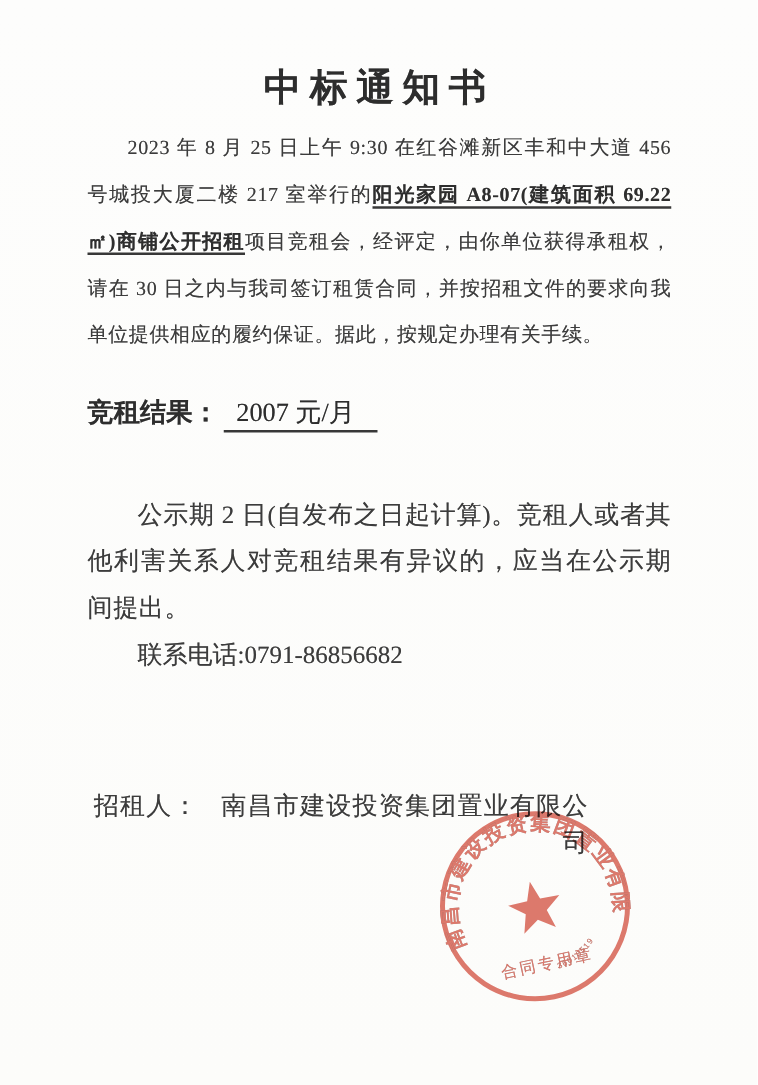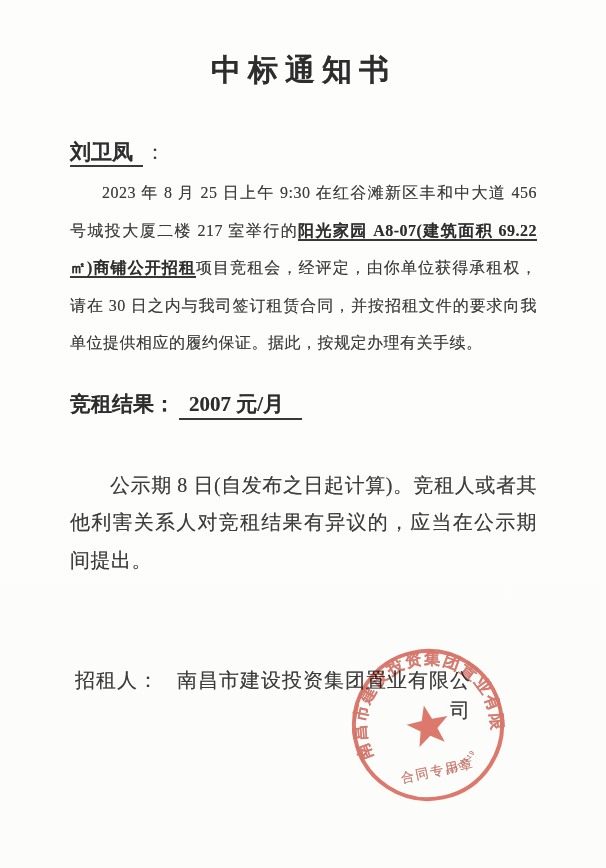--- a/index.html
+++ b/index.html
@@ -58,21 +58,21 @@
     margin-top: 27px;
     font-size: 21px;
     line-height: 30px;
   }
   .result .r-label {
     font-weight: 700;
     color: #2d2d2d;
     font-family: Liberation Mono, monospace;
   }
   .result .r-value {
-    font-weight: 700;
+    font-weight: 400;
     color: #2d2d2d;
     border-bottom: 2px solid #383838;
     padding: 0 18px 2px 10px;
     margin-left: 4px;
     text-align: right;
   }
   .notice {
     margin-top: 46px;
     font-size: 20px;
     line-height: 37.5px;
@@ -109,34 +109,32 @@
   }
 </style>
 </head>
 <body>
 
 <div class="page">
   <div class="content">
 
     <h1 class="title">中标通知书</h1>
 
-    <div class="recipient">
-      <span class="name">刘卫凤</span><span class="colon">：</span>
-    </div>
 
     <p class="body-para">
       <span>2023 年 8 月 25 日上午 9:30 在红谷滩新区丰和中大道 456 号城投大厦二楼 217 室举行的</span><span class="hl">阳光家园 A8-07(建筑面积 69.22 ㎡)商铺公开招租</span><span>项目竞租会，经评定，由你单位获得承租权，请在 30 日之内与我司签订租赁合同，并按招租文件的要求向我单位提供相应的履约保证。据此，按规定办理有关手续。</span>
     </p>
 
     <div class="result">
       <span class="r-label">竞租结果：</span><span class="r-value">2007 元/月</span>
     </div>
 
-    <p class="notice">公示期 8 日(自发布之日起计算)。竞租人或者其他利害关系人对竞租结果有异议的，应当在公示期间提出。</p>
+    <p class="notice">公示期 2 日(自发布之日起计算)。竞租人或者其他利害关系人对竞租结果有异议的，应当在公示期间提出。</p>
 
+    <div class="line">联系电话:0791-86856682</div>
 
     <div class="sign-line">
       <span class="sign-label">招租人：</span><span>南昌市建设投资集团置业有限公司</span>
     </div>
 
   </div>
 
   <svg class="seal" viewBox="0 0 160 160" xmlns="http://www.w3.org/2000/svg">
     <defs>
       <path id="sealArc" d="M 21 104 A 63 63 0 1 1 139 104" fill="none"></path>

